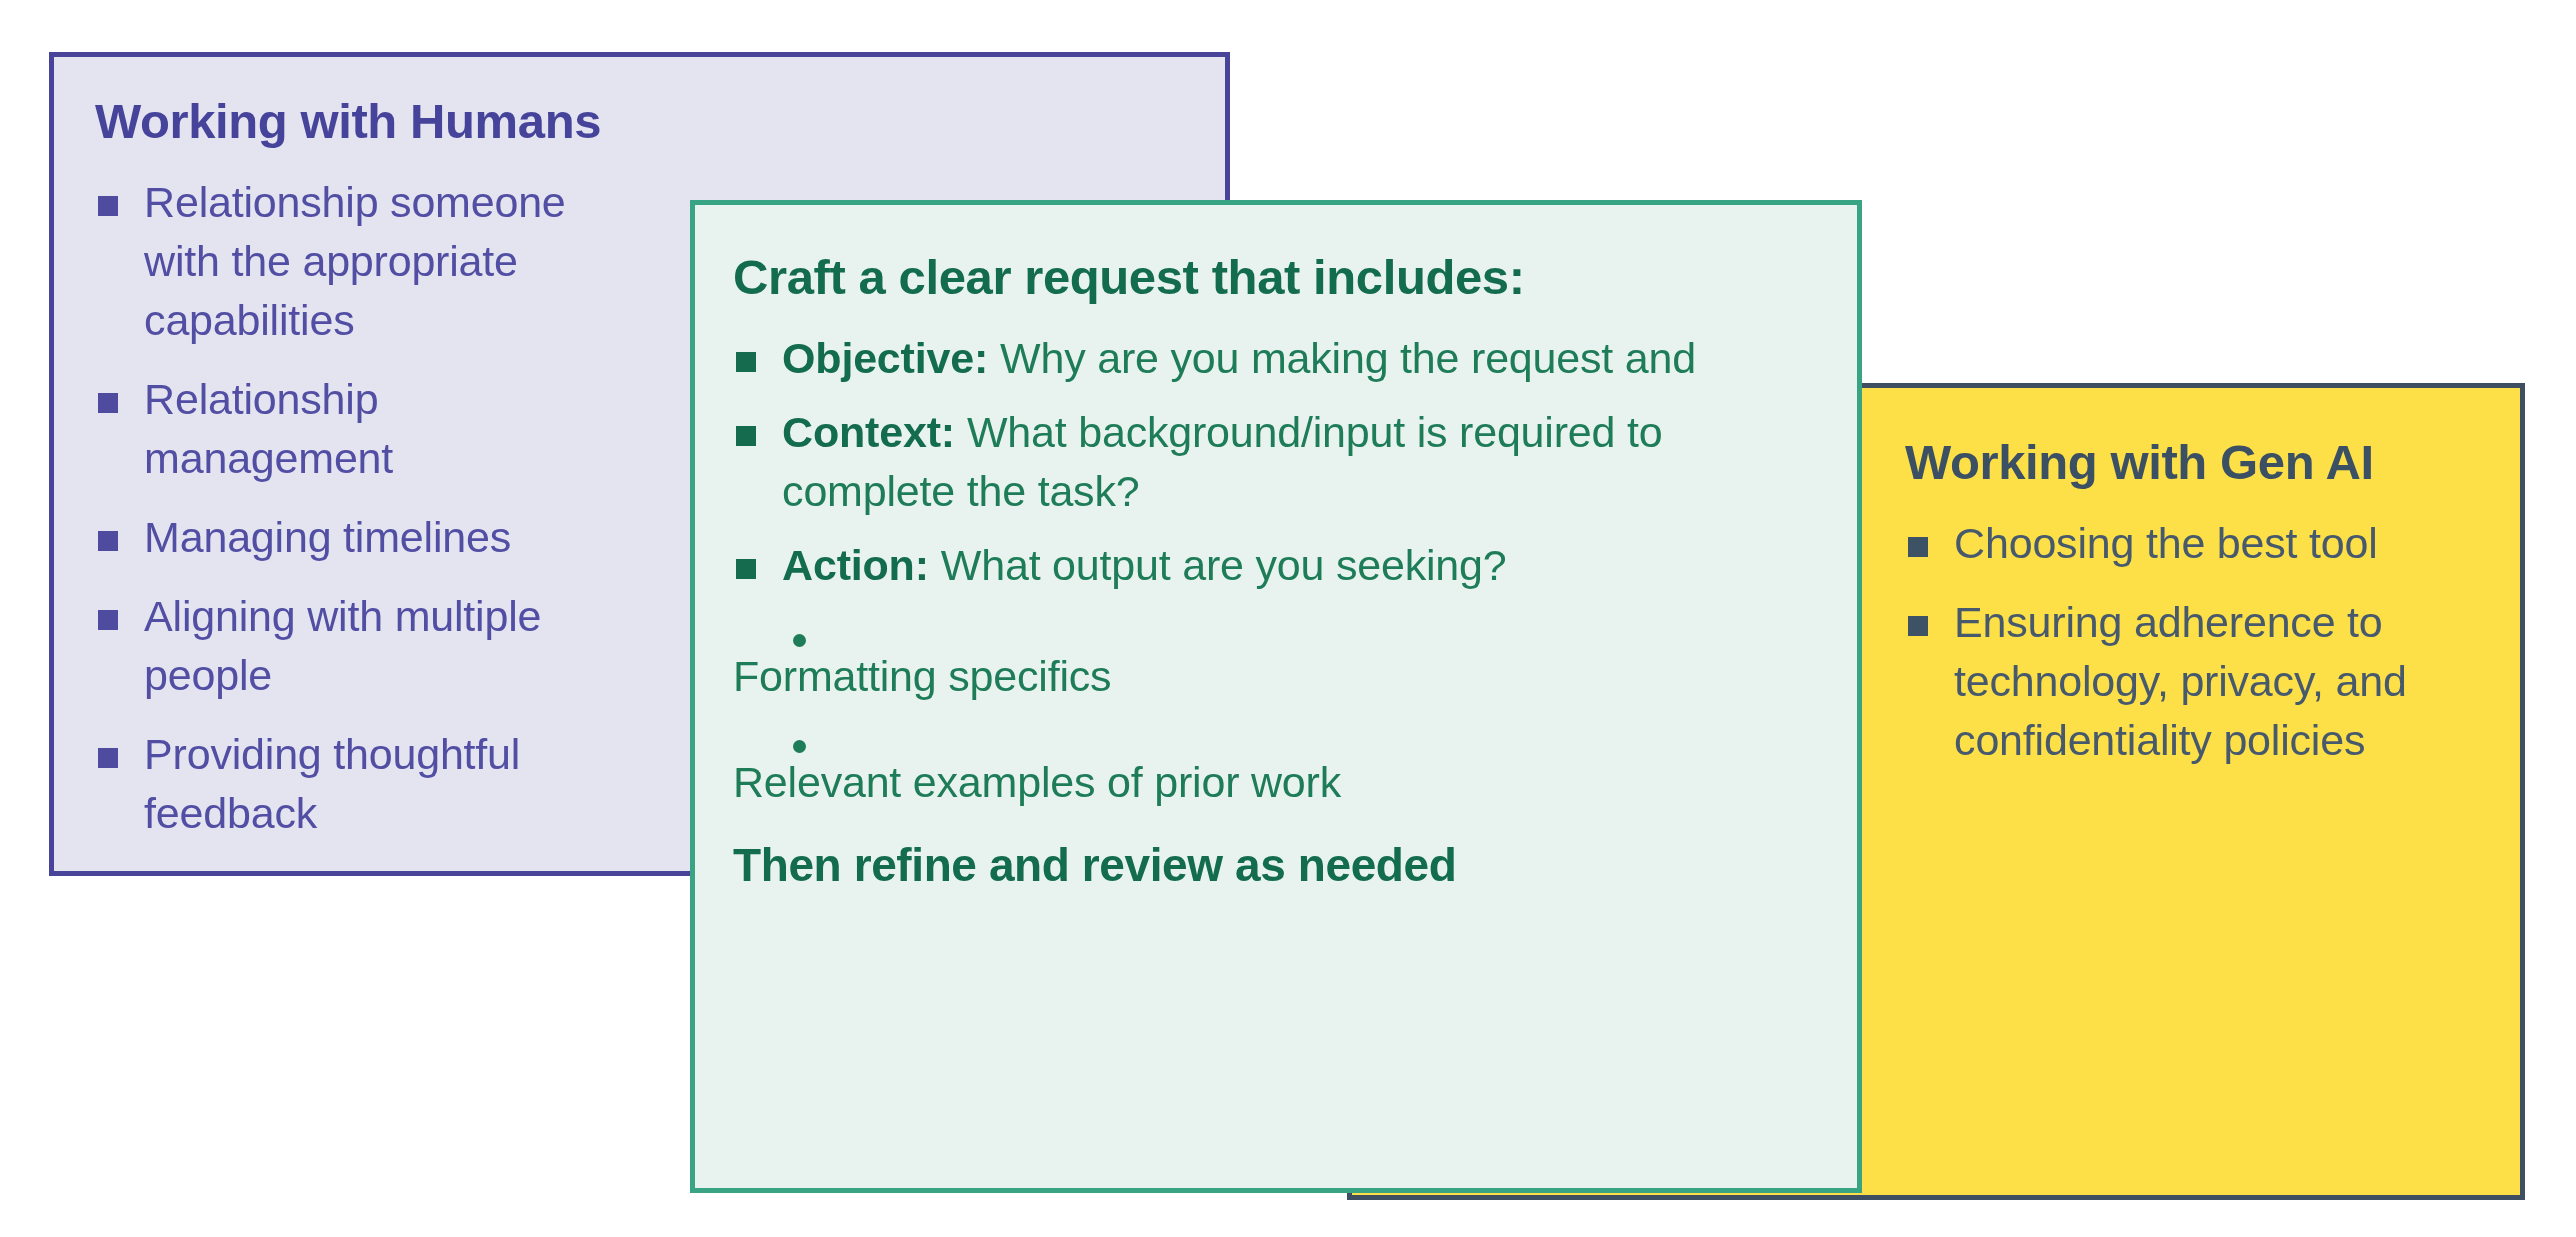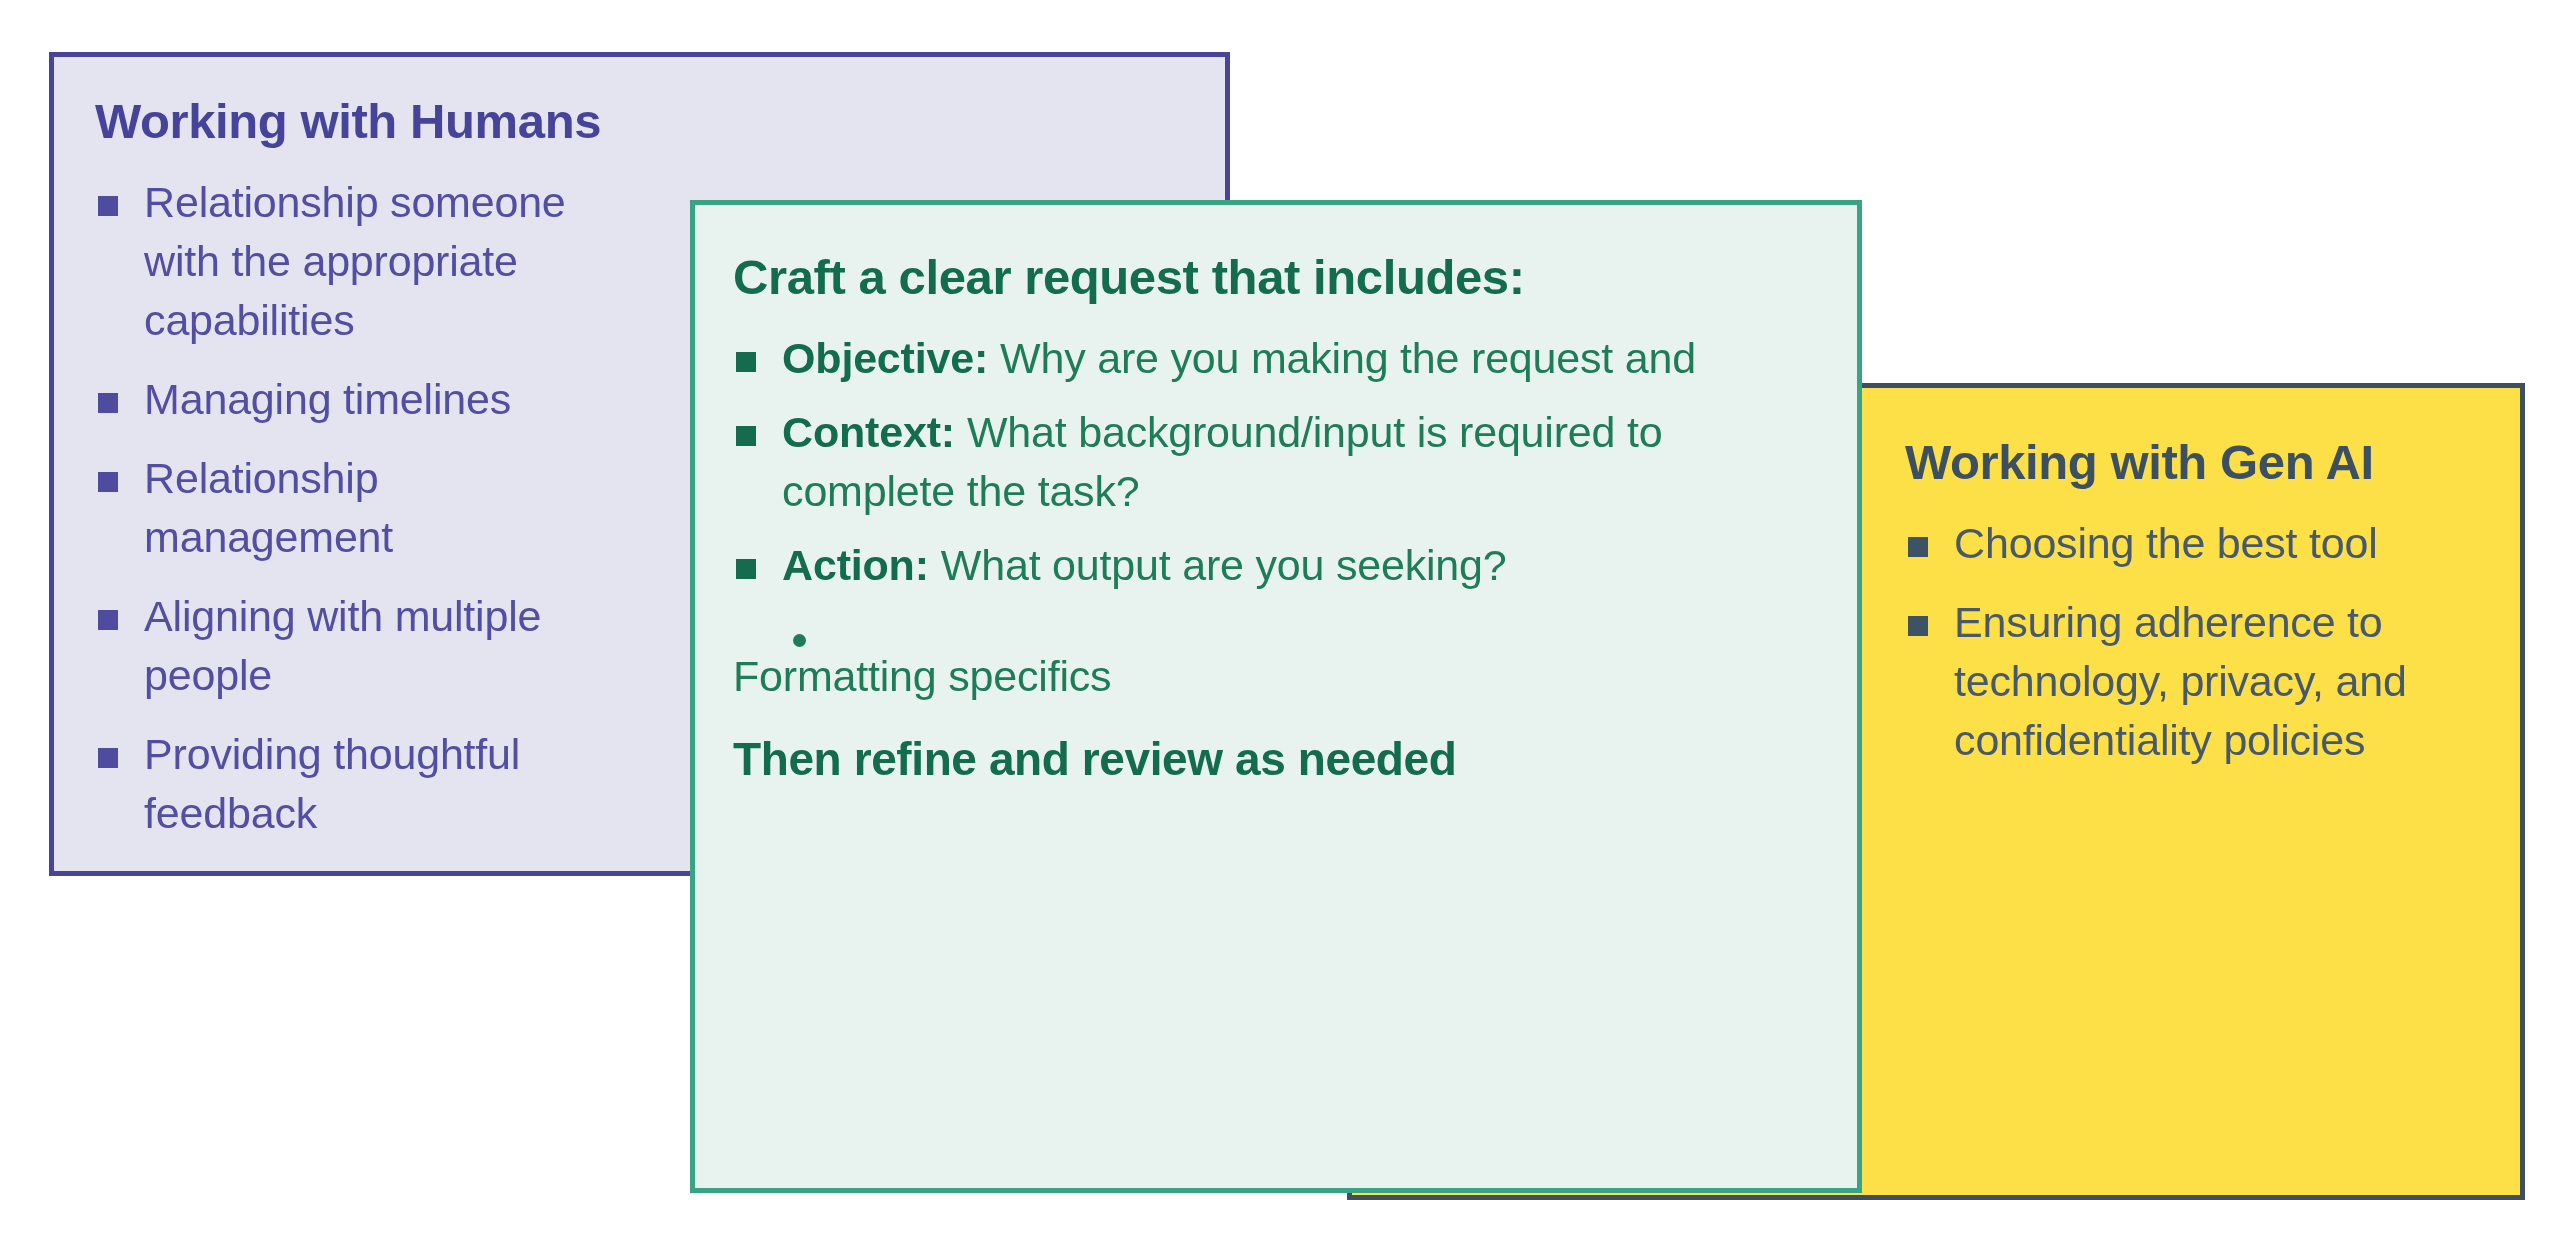--- a/index.html
+++ b/index.html
@@ -121,29 +121,29 @@
       <div class="lines">
         <div class="line">Relationship someone</div>
         <div class="line">with the appropriate</div>
         <div class="line">capabilities</div>
       </div>
     </div>
 
     <div class="bullet-row">
       <div class="sq"></div>
       <div class="lines">
-        <div class="line">Managing timelines</div>
-      </div>
-    </div>
-
-    <div class="bullet-row">
-      <div class="sq"></div>
-      <div class="lines">
         <div class="line">Relationship</div>
         <div class="line">management</div>
+      </div>
+    </div>
+
+    <div class="bullet-row">
+      <div class="sq"></div>
+      <div class="lines">
+        <div class="line">Managing timelines</div>
       </div>
     </div>
 
     <div class="bullet-row">
       <div class="sq"></div>
       <div class="lines">
         <div class="line">Aligning with multiple</div>
         <div class="line">people</div>
       </div>
     </div>
@@ -200,18 +200,22 @@
       <div class="lines">
         <div class="line"><span class="lead">Action:</span><span>What output are you seeking?</span></div>
       </div>
     </div>
 
     <div class="sub-row">
       <div class="dot"></div>
       <div class="sub-text">Formatting specifics</div>
     </div>
 
+    <div class="sub-row">
+      <div class="dot"></div>
+      <div class="sub-text">Relevant examples of prior work</div>
+    </div>
 
     <div class="footer-line">Then refine and review as needed</div>
   </div>
 
 </div>
 
 
 </body></html>

